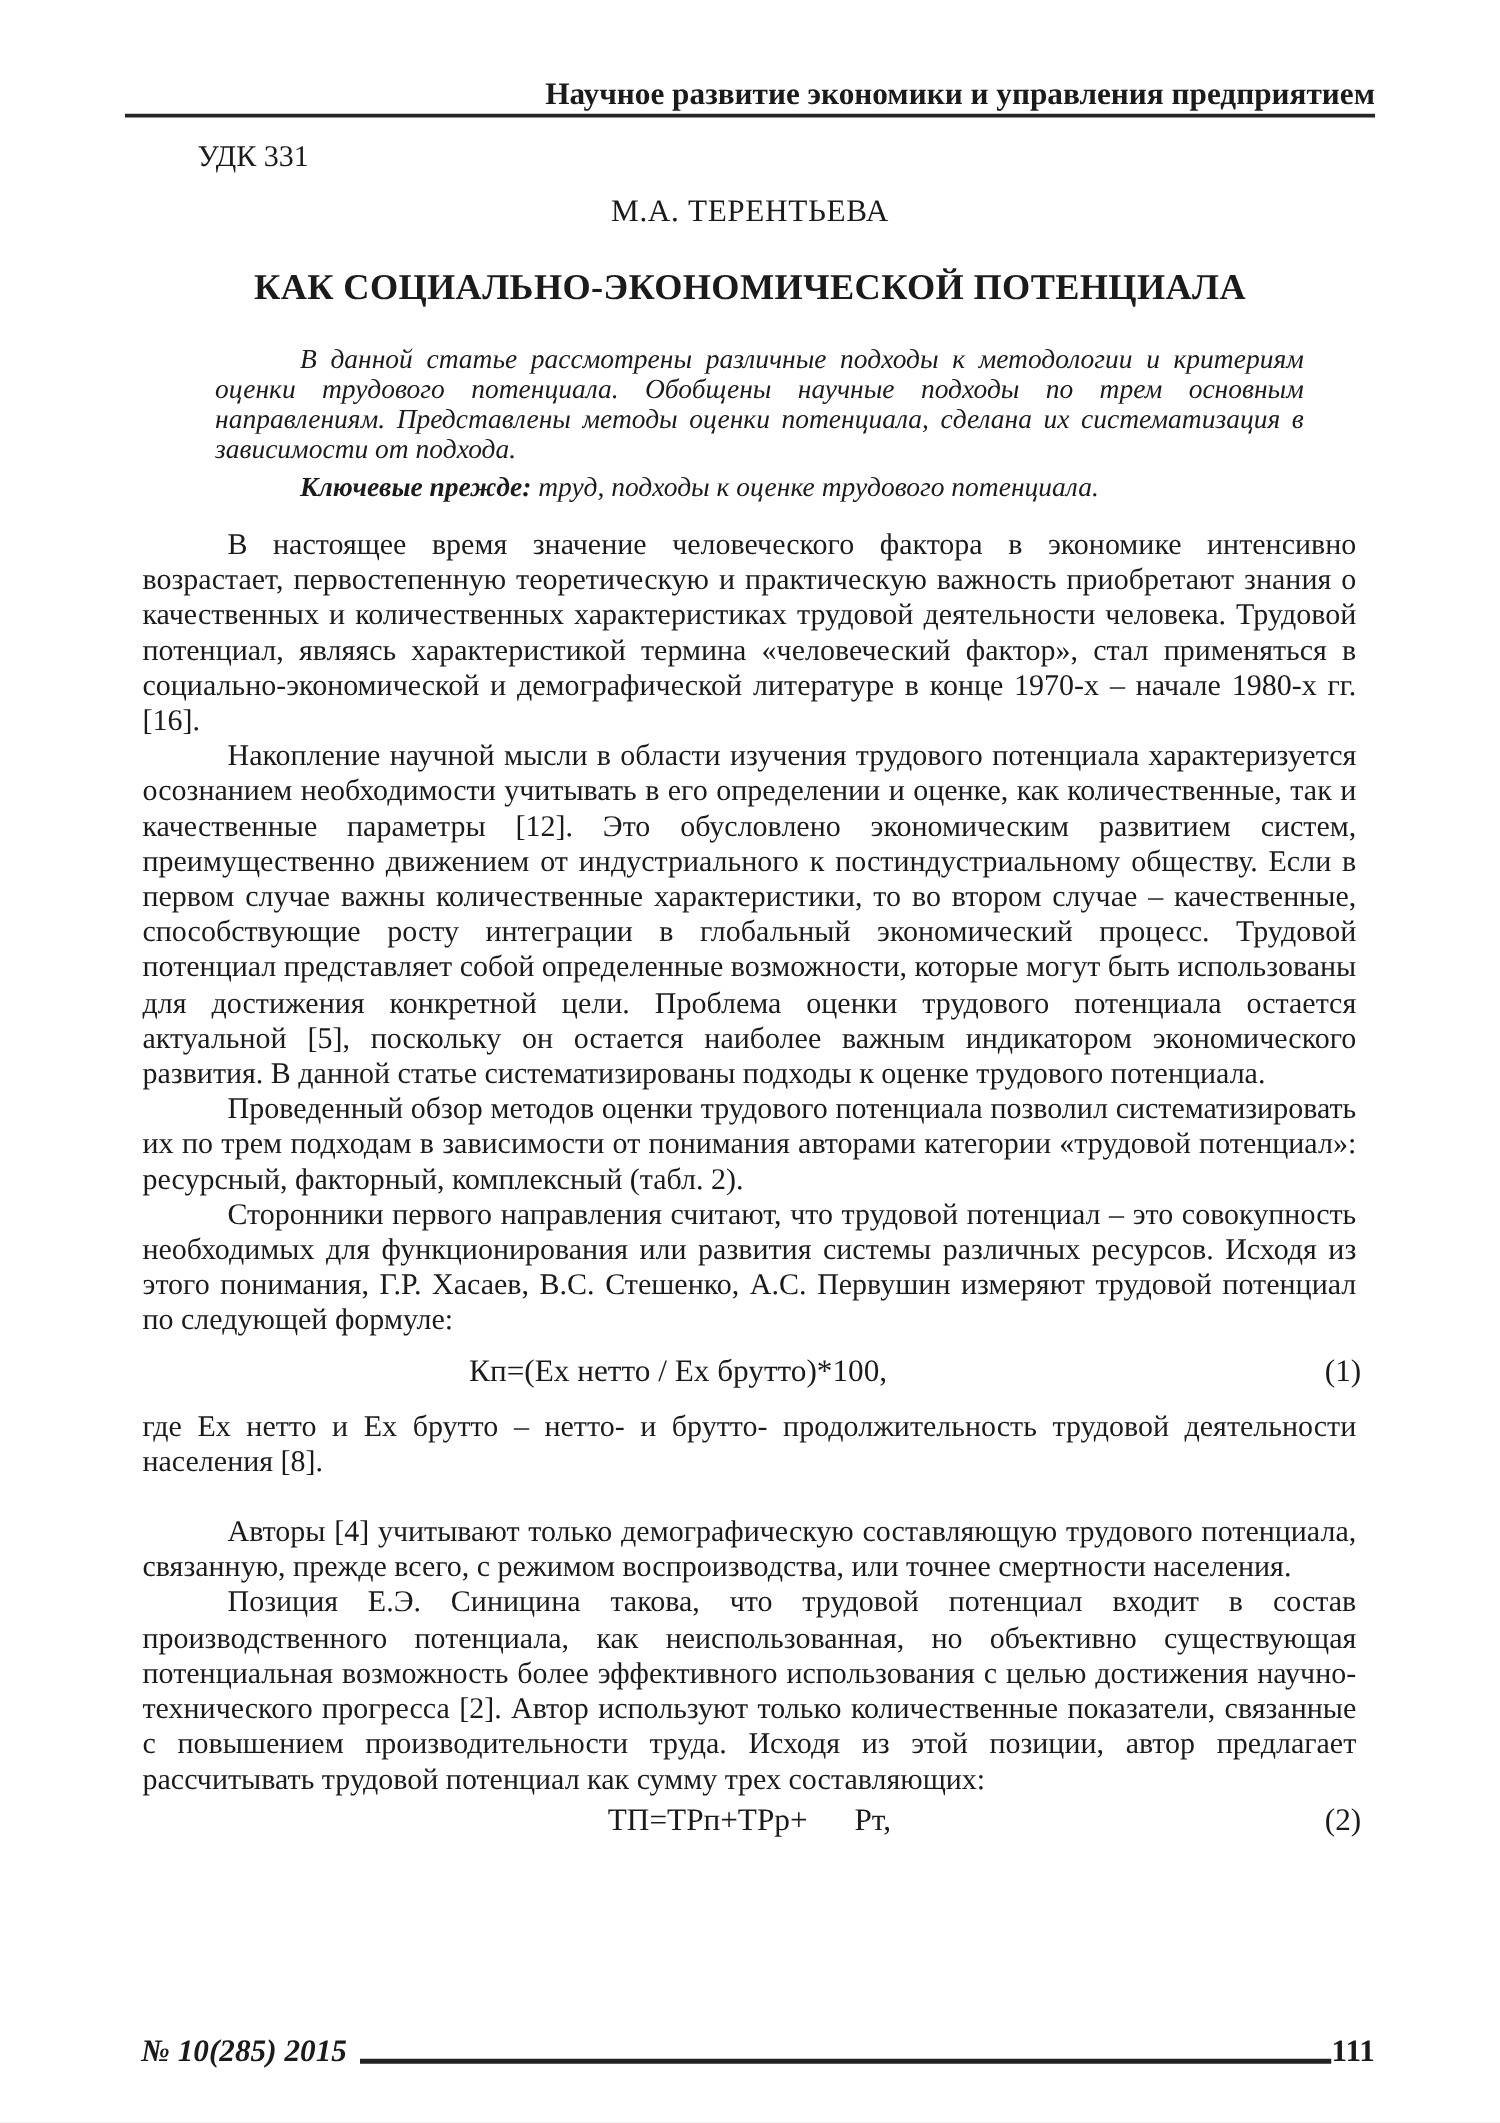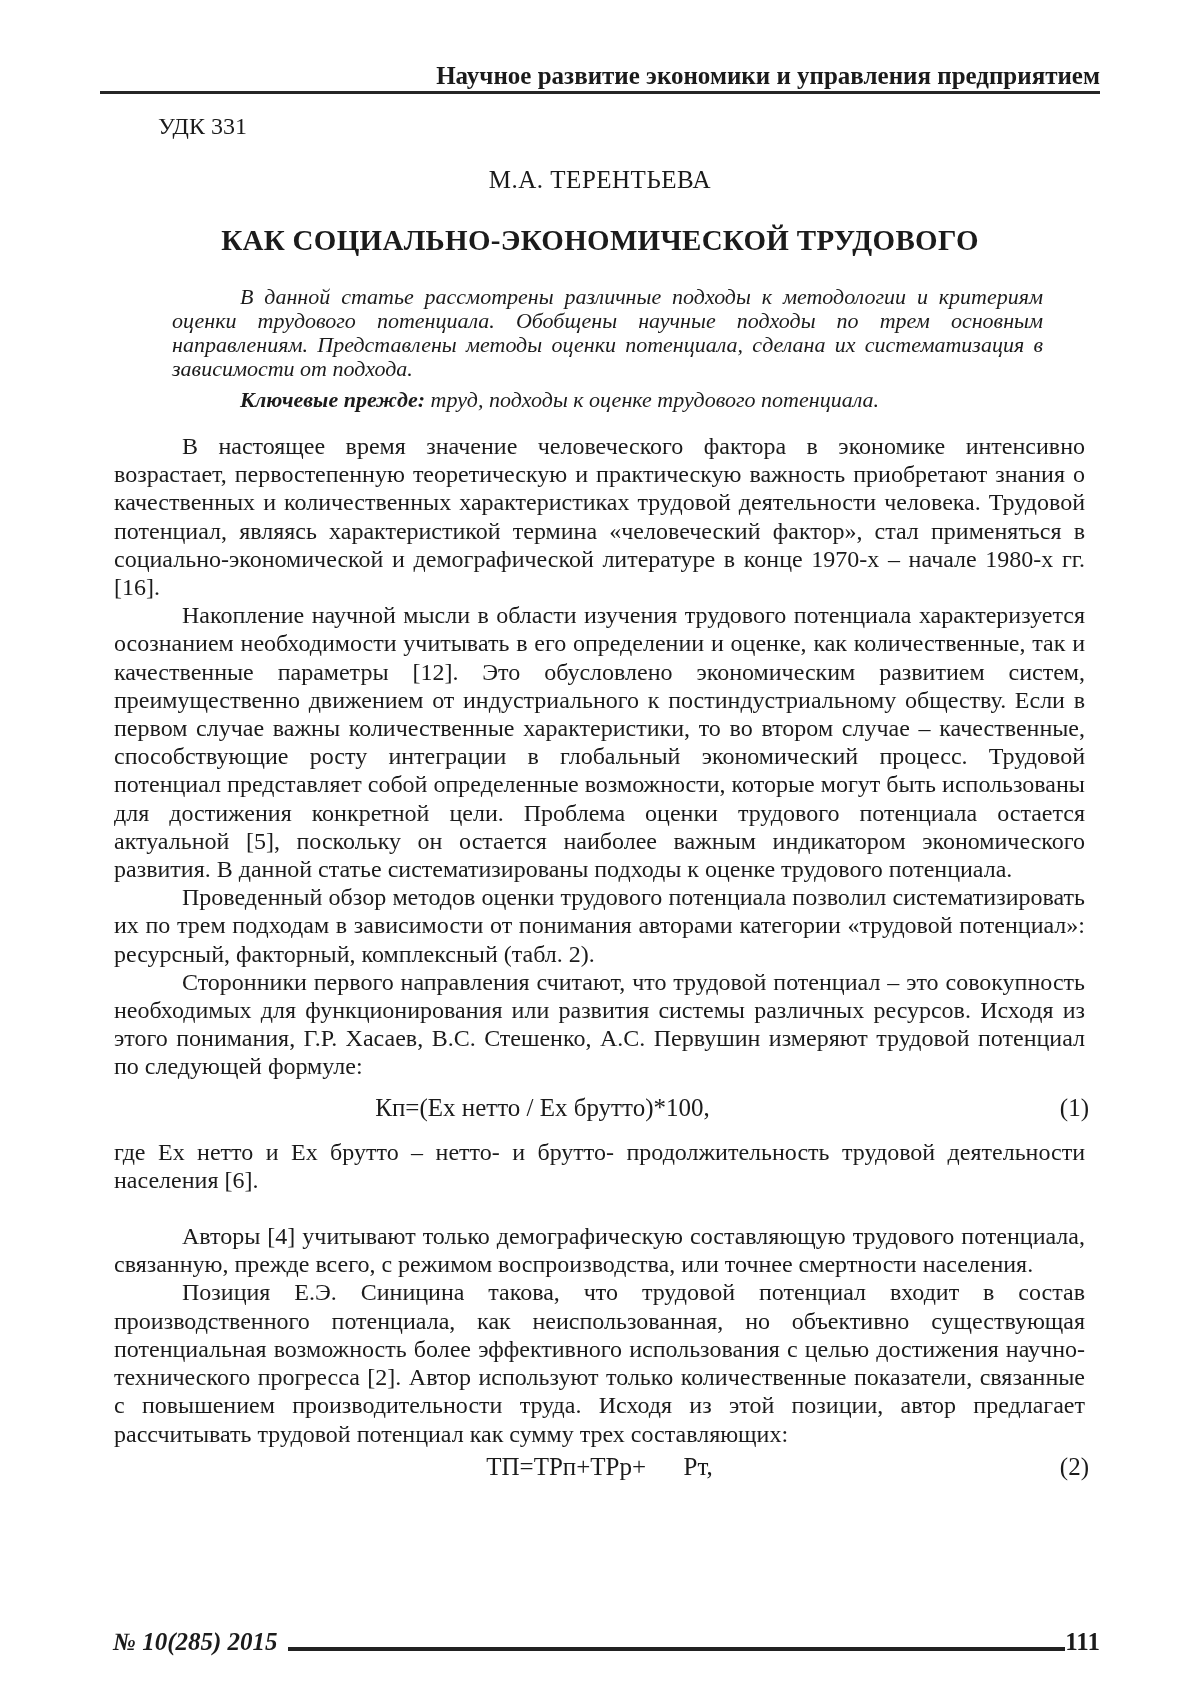--- a/index.html
+++ b/index.html
@@ -30,21 +30,21 @@
     border-bottom: 3px solid #262626;
     padding-bottom: 1px;
   }
   .udc {
     margin-top: 18px;
     margin-left: 58px;
     font-size: 24px;
     line-height: 28px;
   }
   .author {
-    margin-top: 26px;
+    margin-top: 16px;
     text-align: center;
     font-size: 25px;
     line-height: 28px;
     letter-spacing: 0.5px;
   }
   .title {
     margin-top: 28px;
     text-align: center;
     font-weight: bold;
     font-size: 29px;
@@ -139,21 +139,21 @@
 
     <div class="running-header">
       <span>Научное развитие экономики и управления предприятием</span>
     </div>
 
     <div class="udc">УДК 331</div>
 
     <div class="author">М.А. ТЕРЕНТЬЕВА</div>
 
     <div class="title">
-      <div>КАК СОЦИАЛЬНО-ЭКОНОМИЧЕСКОЙ ТРУДОВОГО</div>
+      <div>КАК СОЦИАЛЬНО-ЭКОНОМИЧЕСКОЙ ПОТЕНЦИАЛА</div>
     </div>
 
     <div class="abstract">В данной статье рассмотрены различные подходы к методологии и критериям оценки трудового потенциала. Обобщены научные подходы по трем основным направлениям. Представлены методы оценки потенциала, сделана их систематизация в зависимости от подхода.</div>
 
     <div class="keywords"><b>Ключевые прежде:</b> <span>труд, подходы к оценке трудового потенциала.</span></div>
 
     <div class="body-text">
 
       <p>В настоящее время значение человеческого фактора в экономике интенсивно возрастает, первостепенную теоретическую и практическую важность приобретают знания о качественных и количественных характеристиках трудовой деятельности человека. Трудовой потенциал, являясь характеристикой термина «человеческий фактор», стал применяться в социально-экономической и демографической литературе в конце 1970-х – начале 1980-х гг. [16].</p>
 
@@ -161,21 +161,21 @@
 
       <p>Проведенный обзор методов оценки трудового потенциала позволил систематизировать их по трем подходам в зависимости от понимания авторами категории «трудовой потенциал»: ресурсный, факторный, комплексный (табл. 2).</p>
 
       <p>Сторонники первого направления считают, что трудовой потенциал – это совокупность необходимых для функционирования или развития системы различных ресурсов. Исходя из этого понимания, Г.Р. Хасаев, В.С. Стешенко, А.С. Первушин измеряют трудовой потенциал по следующей формуле:</p>
 
       <div class="formula-row">
         <span class="formula-expr shift-left">Кп=(Ех нетто / Ех брутто)*100,</span>
         <span class="formula-num">(1)</span>
       </div>
 
-      <p class="no-indent formula-note">где Ех нетто и Ех брутто – нетто- и брутто- продолжительность трудовой деятельности населения [6].</p>
+      <p class="no-indent formula-note">где Ех нетто и Ех брутто – нетто- и брутто- продолжительность трудовой деятельности населения [8].</p>
 
       <p class="gap-top">Авторы [4] учитывают только демографическую составляющую трудового потенциала, связанную, прежде всего, с режимом воспроизводства, или точнее смертности населения.</p>
 
       <p>Позиция Е.Э. Синицина такова, что трудовой потенциал входит в состав производственного потенциала, как неиспользованная, но объективно существующая потенциальная возможность более эффективного использования с целью достижения научно-технического прогресса [2]. Автор используют только количественные показатели, связанные с повышением производительности труда. Исходя из этой позиции, автор предлагает рассчитывать трудовой потенциал как сумму трех составляющих:</p>
 
       <div class="formula-row" style="margin-top:5px;">
         <span class="formula-expr">ТП=ТРп+ТРр+      Рт,</span>
         <span class="formula-num">(2)</span>
       </div>
 

